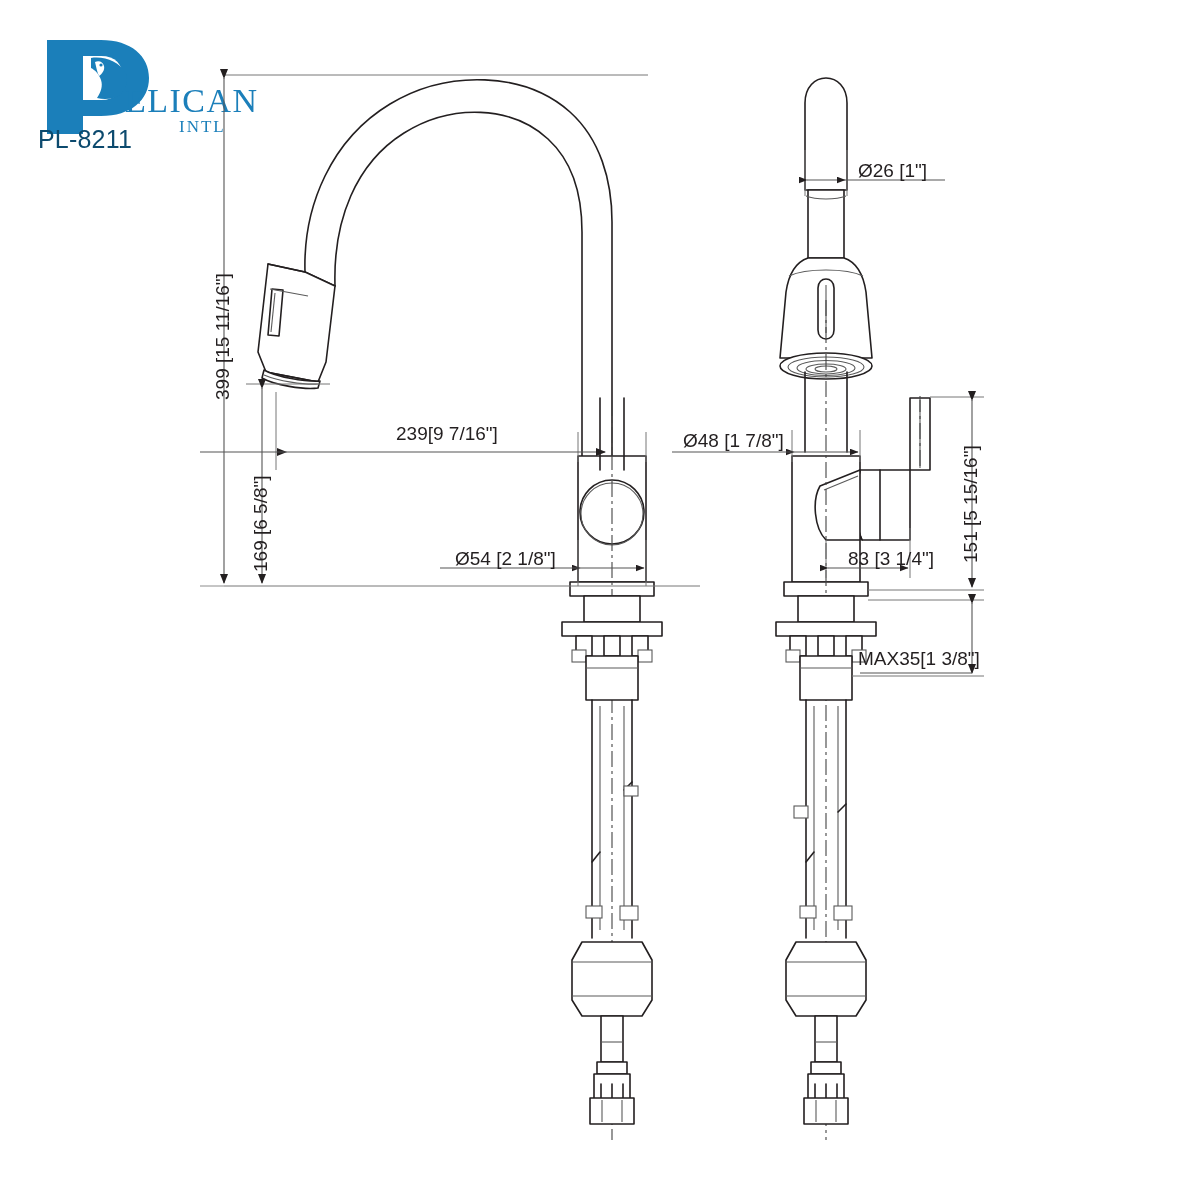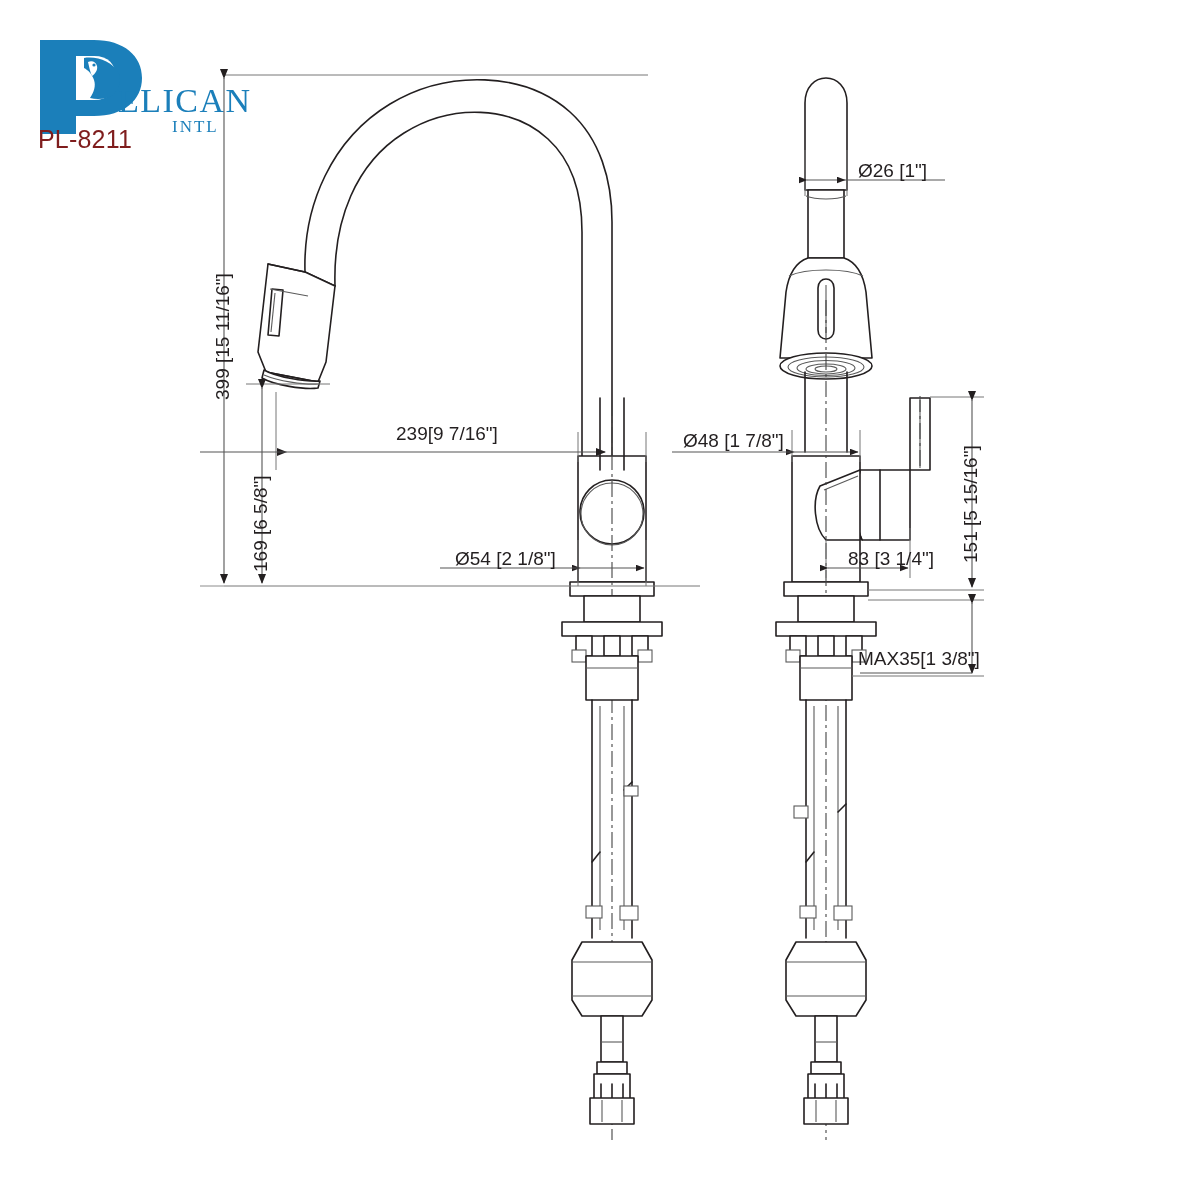--- a/index.html
+++ b/index.html
@@ -1,21 +1,21 @@
 <!DOCTYPE html>
 <html><head>
 <meta charset="utf-8">
 <style>
   html,body{margin:0;padding:0;background:#ffffff;}
   body{width:1200px;height:1200px;font-family:"Liberation Sans",sans-serif;color:#231f20;overflow:hidden;}
   #sheet{position:relative;width:1200px;height:1200px;background:#fff;}
   #drawing{position:absolute;left:0;top:0;width:1200px;height:1200px;}
-  .logo-wrap{position:absolute;left:32px;top:32px;width:220px;height:120px;}
+  .logo-wrap{position:absolute;left:39px;top:32px;width:220px;height:120px;}
   .logo-svg{display:block;}
-  .model-no{position:absolute;left:38px;top:125px;font-size:25px;letter-spacing:.2px;color:#7f1d1d;font-family:"Liberation Sans",sans-serif;}
+  .model-no{position:absolute;left:38px;top:125px;font-size:25px;letter-spacing:.2px;color:#0c4a6e;font-family:"Liberation Sans",sans-serif;}
   .dim-label{position:absolute;font-size:19px;color:#231f20;white-space:nowrap;font-family:"Liberation Sans",sans-serif;}
   .dim-label.vert{transform:rotate(-90deg);transform-origin:left top;}
 </style>
 </head>
 <body>
 
 <div id="sheet">
 
   <div class="logo-wrap">
     <svg class="logo-svg" width="220" height="110" viewBox="0 0 220 110">

